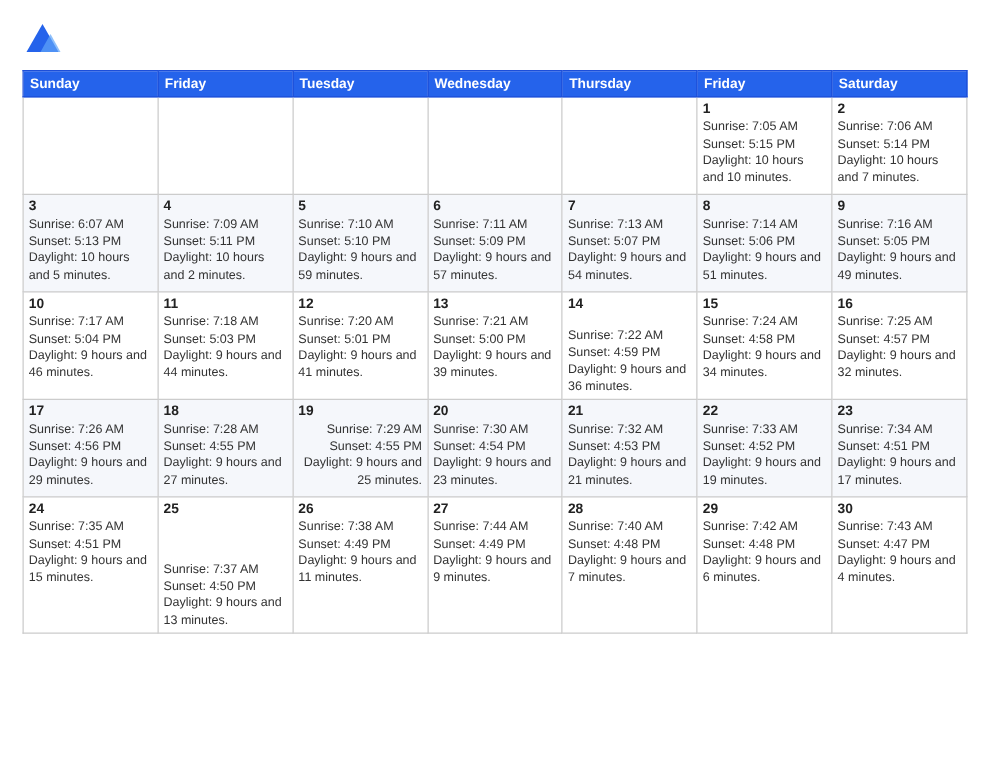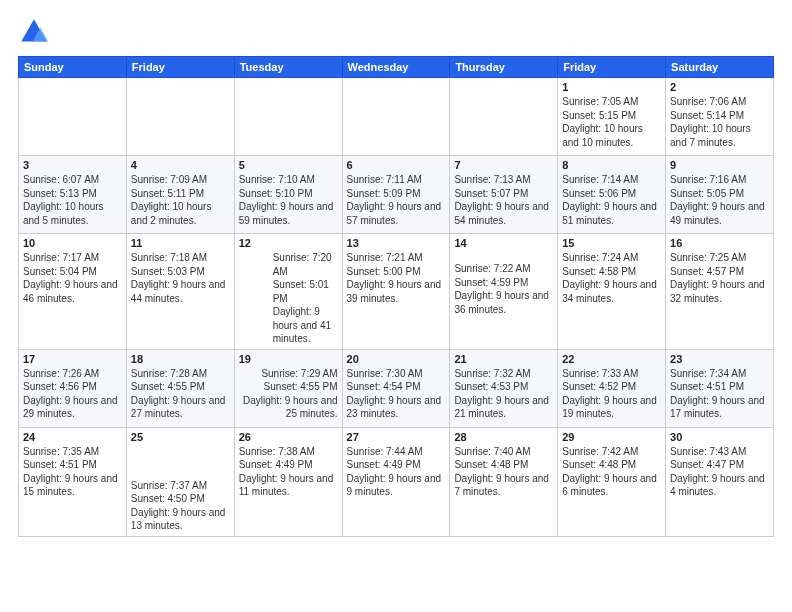--- a/index.html
+++ b/index.html
@@ -201,21 +201,21 @@
 Daylight: 9 hours and 46 minutes.</div>
           </td>
           <td>
             <span class="day-number">11</span>
             <div class="day-info" style="white-space: pre-line;">Sunrise: 7:18 AM
 Sunset: 5:03 PM
 Daylight: 9 hours and 44 minutes.</div>
           </td>
           <td>
             <span class="day-number">12</span>
-            <div class="day-info" style="white-space: pre-line; margin-left: 34px;">Sunrise: 7:20 AM
+            <div class="day-info" style="white-space: pre-line;">Sunrise: 7:20 AM
 Sunset: 5:01 PM
 Daylight: 9 hours and 41 minutes.</div>
           </td>
           <td>
             <span class="day-number">13</span>
             <div class="day-info" style="white-space: pre-line;">Sunrise: 7:21 AM
 Sunset: 5:00 PM
 Daylight: 9 hours and 39 minutes.</div>
           </td>
           <td>

